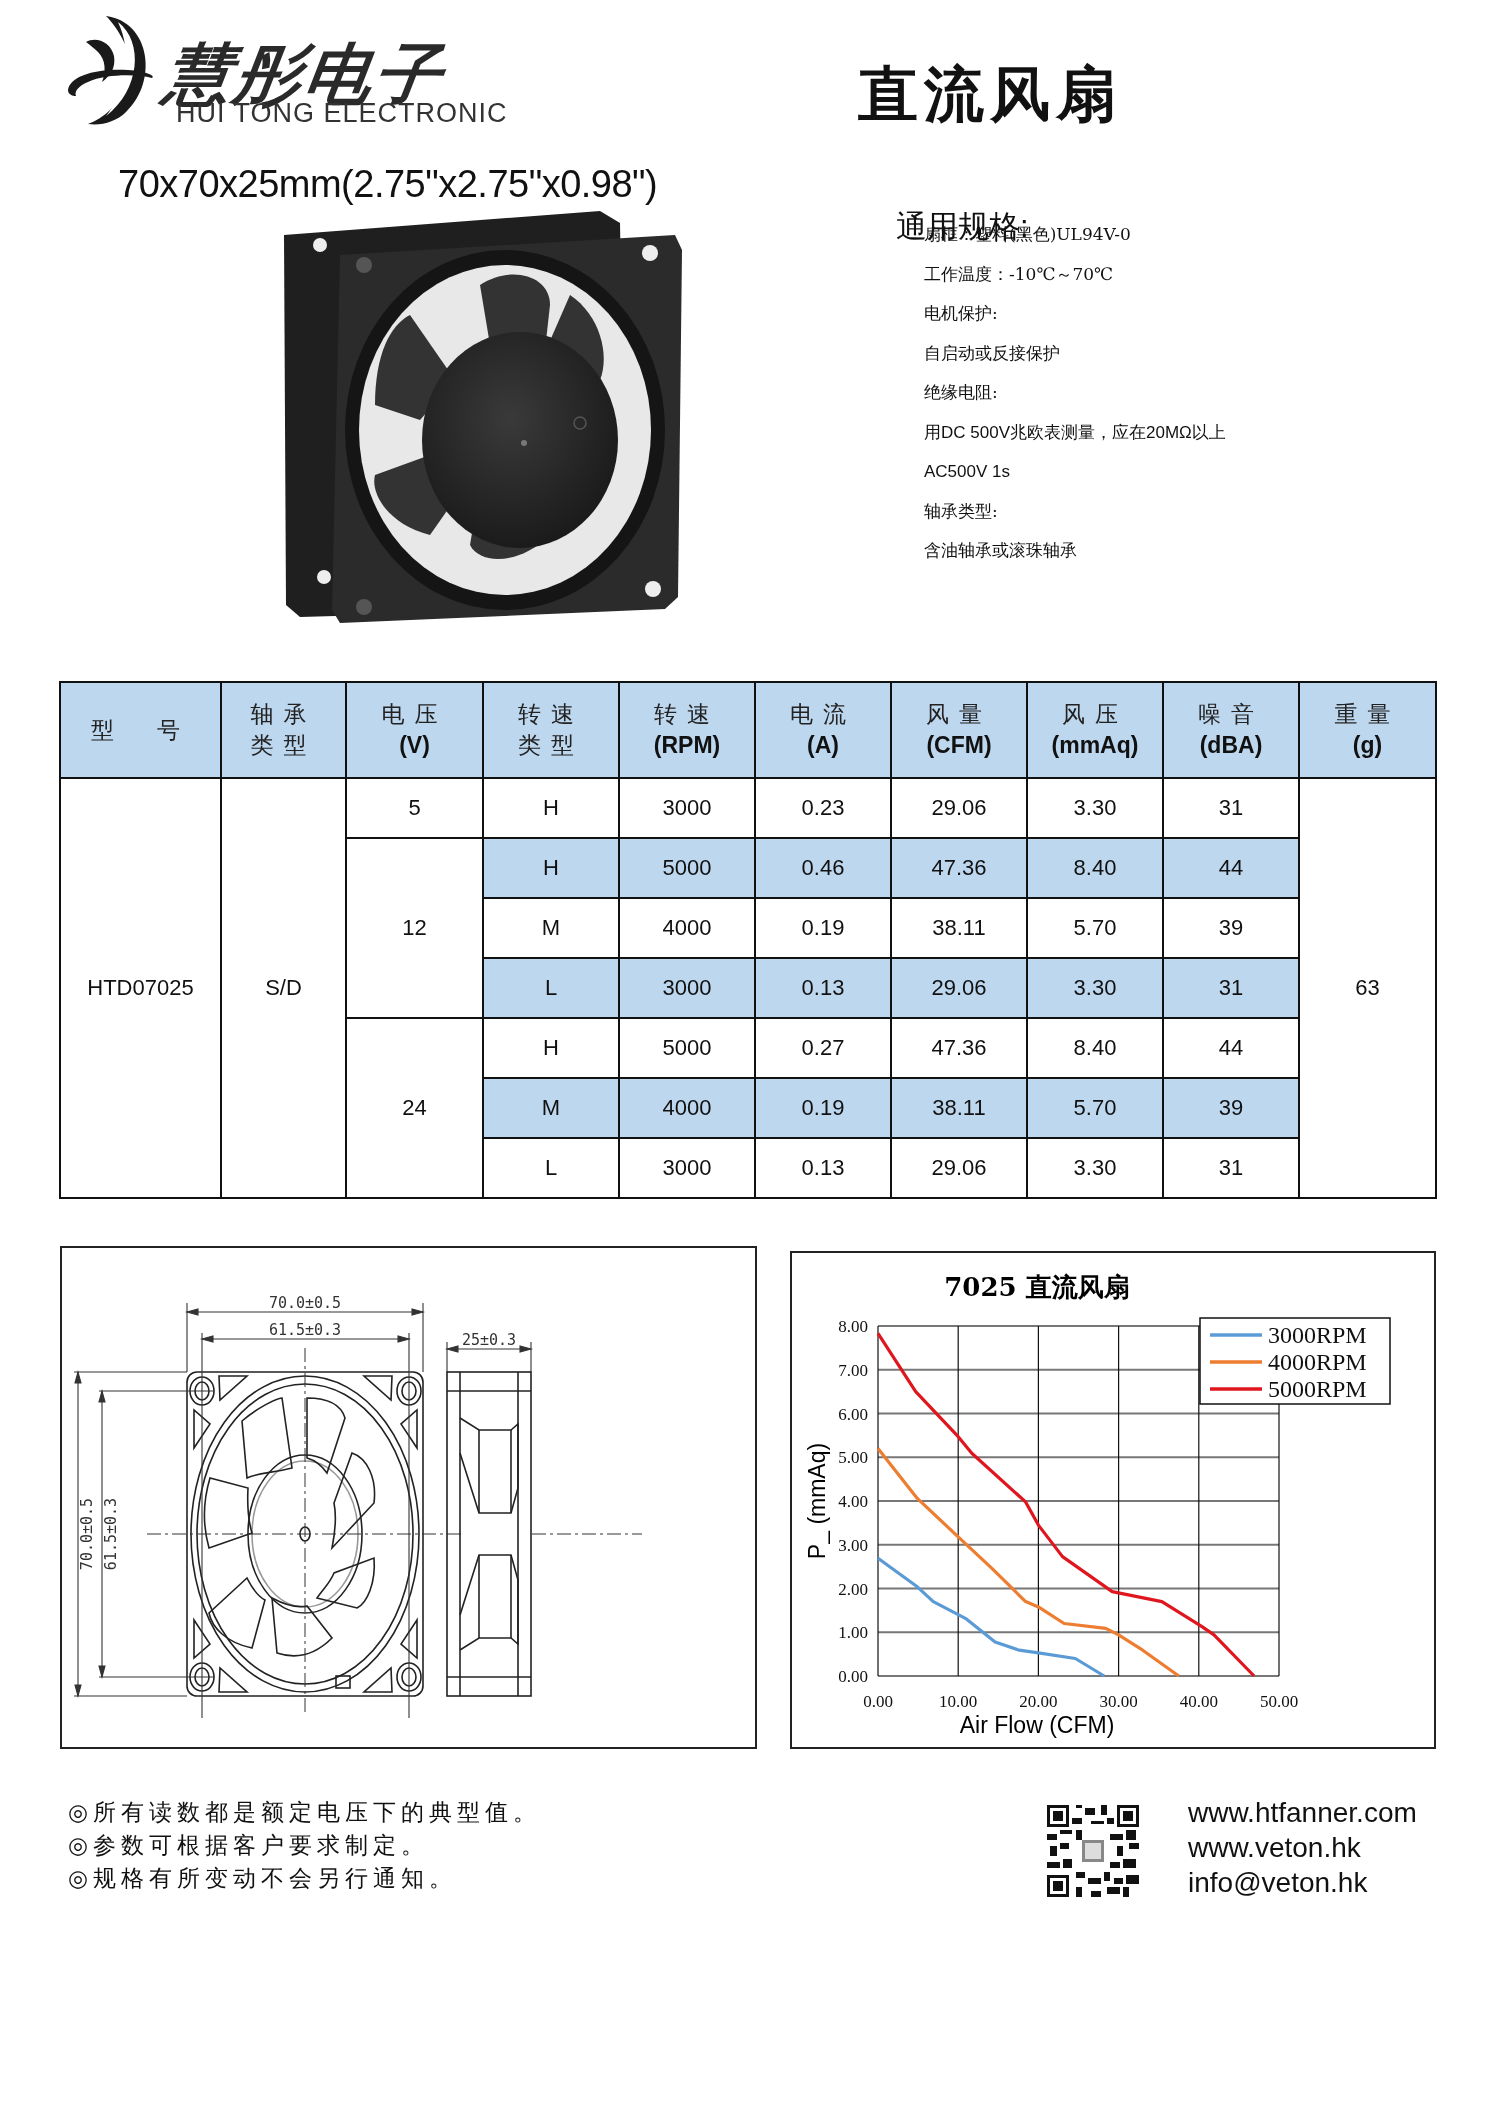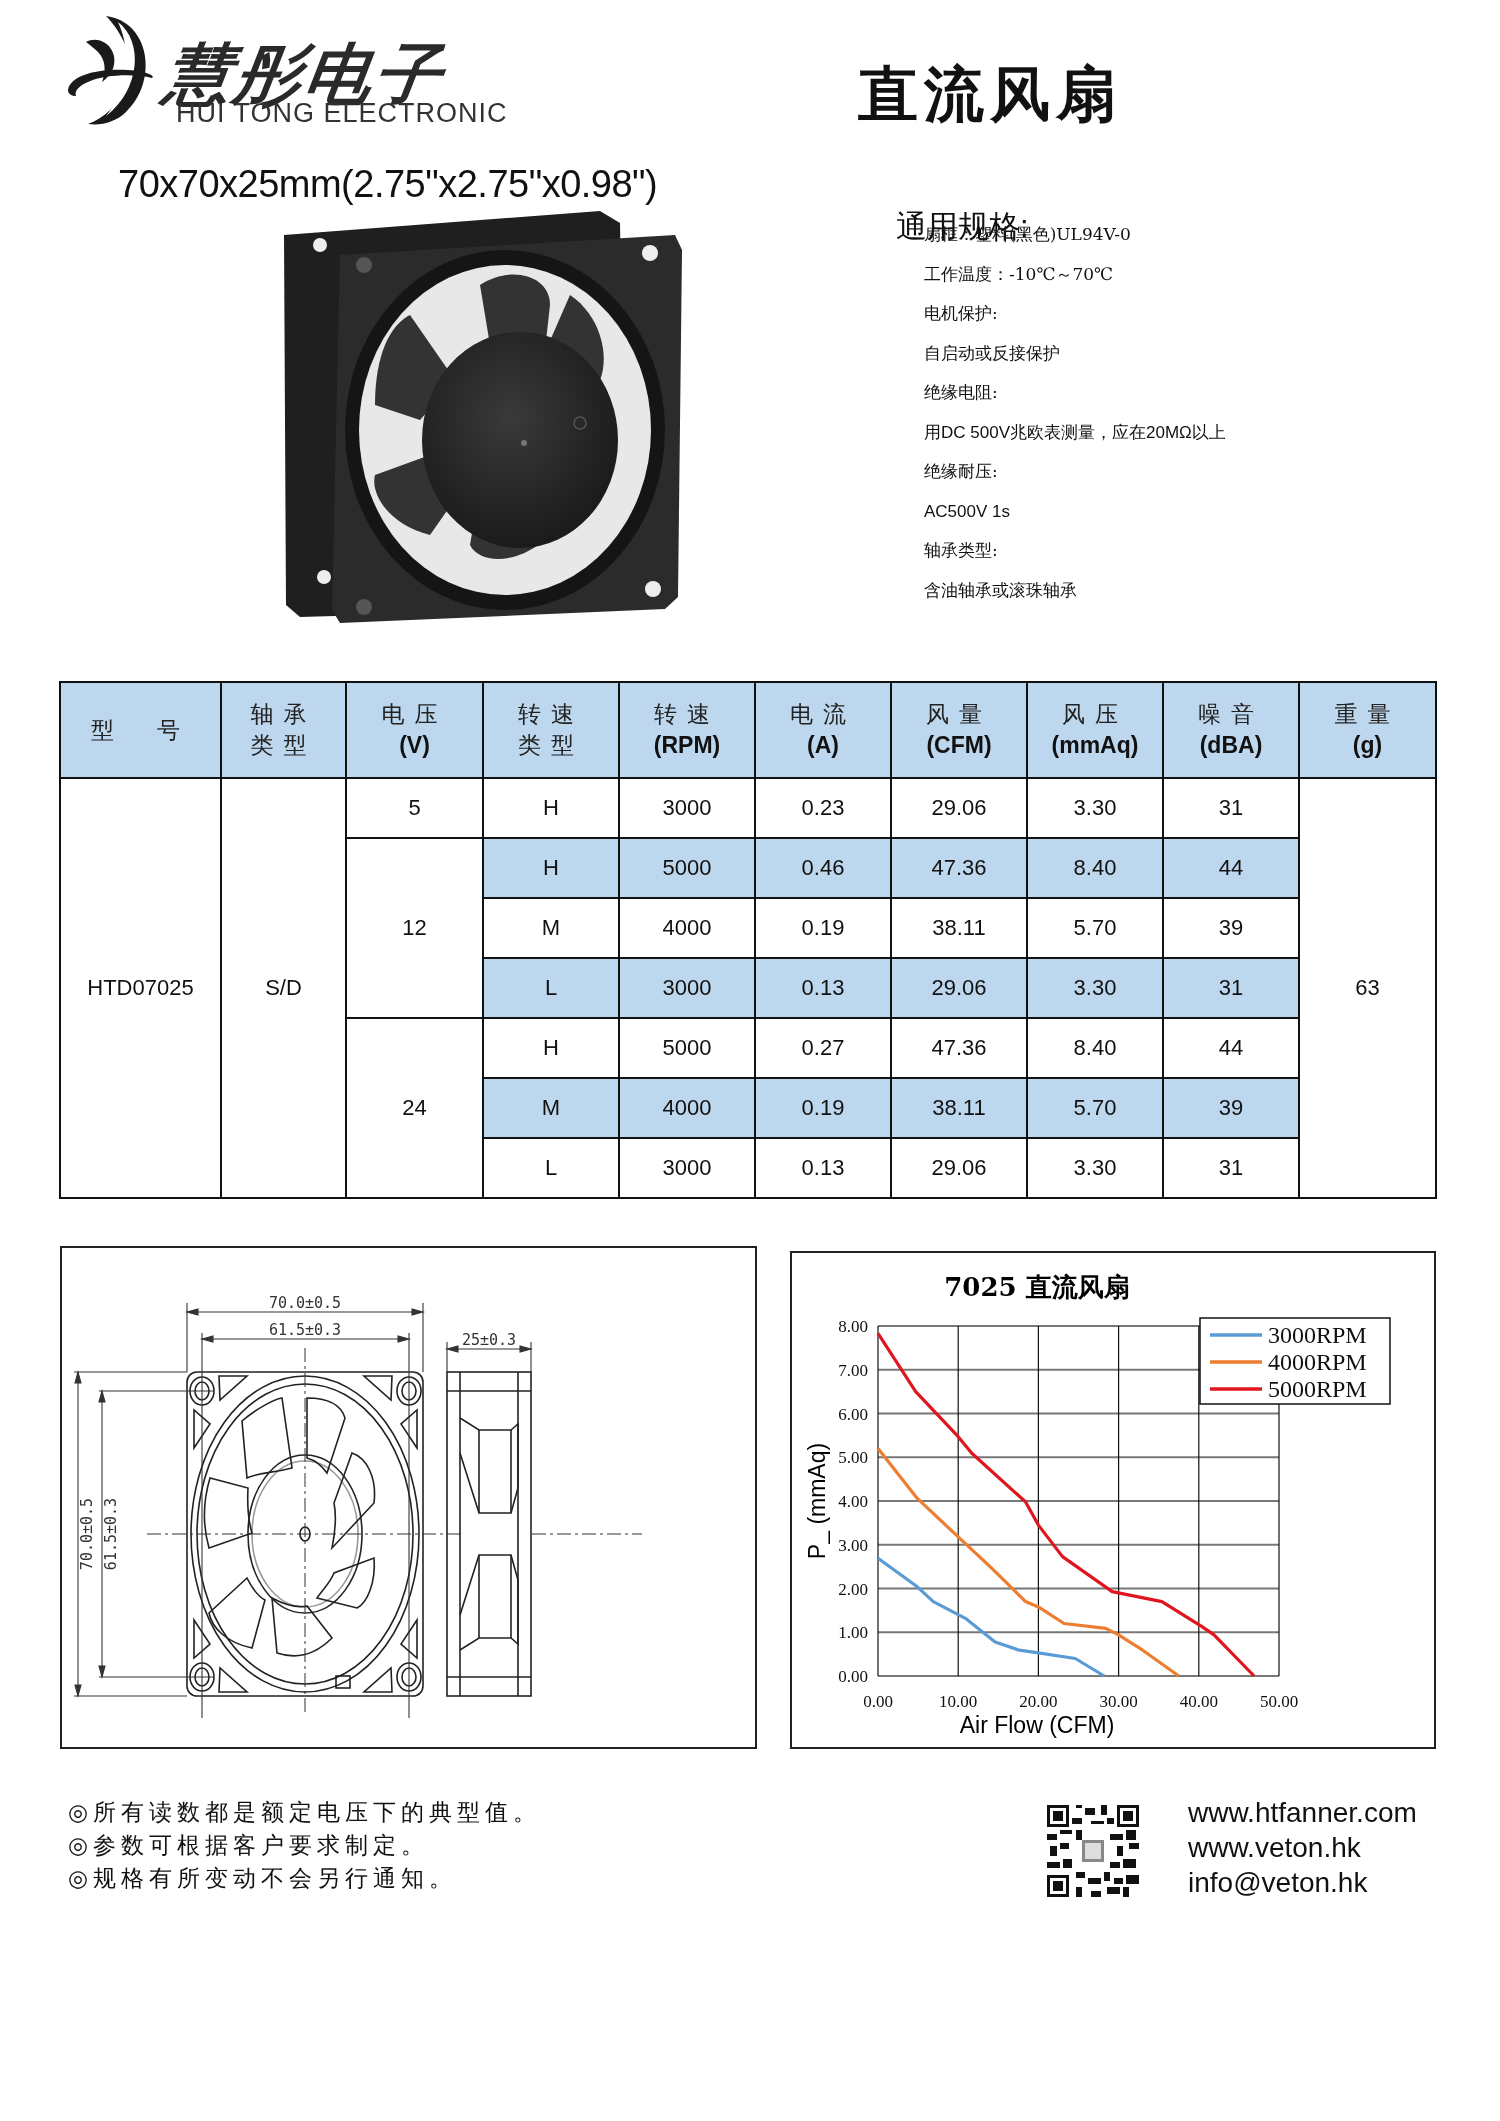--- a/index.html
+++ b/index.html
@@ -75,21 +75,20 @@
 </svg>
 
 <div class="abs spec-head" style="font-family:Liberation Sans, sans-serif;margin-top:32px;">通用规格:</div>
 <div class="abs spec-list">
   <div class="cn">扇框：塑料(黑色)UL94V-0</div>
   <div class="cn">工作温度：-10℃～70℃</div>
   <div class="cn">电机保护:</div>
   <div class="cn">自启动或反接保护</div>
   <div class="cn">绝缘电阻:</div>
   <div class="sans">用DC 500V兆欧表测量，应在20MΩ以上</div>
-  <div class="cn">绝缘耐压:</div>
   <div class="sans">AC500V 1s</div>
   <div class="cn">轴承类型:</div>
   <div class="cn">含油轴承或滚珠轴承</div>
 </div>
 
 <table class="spec-table">
   <colgroup>
     <col style="width:161px">
       <col style="width:125px">
       <col style="width:137px">

